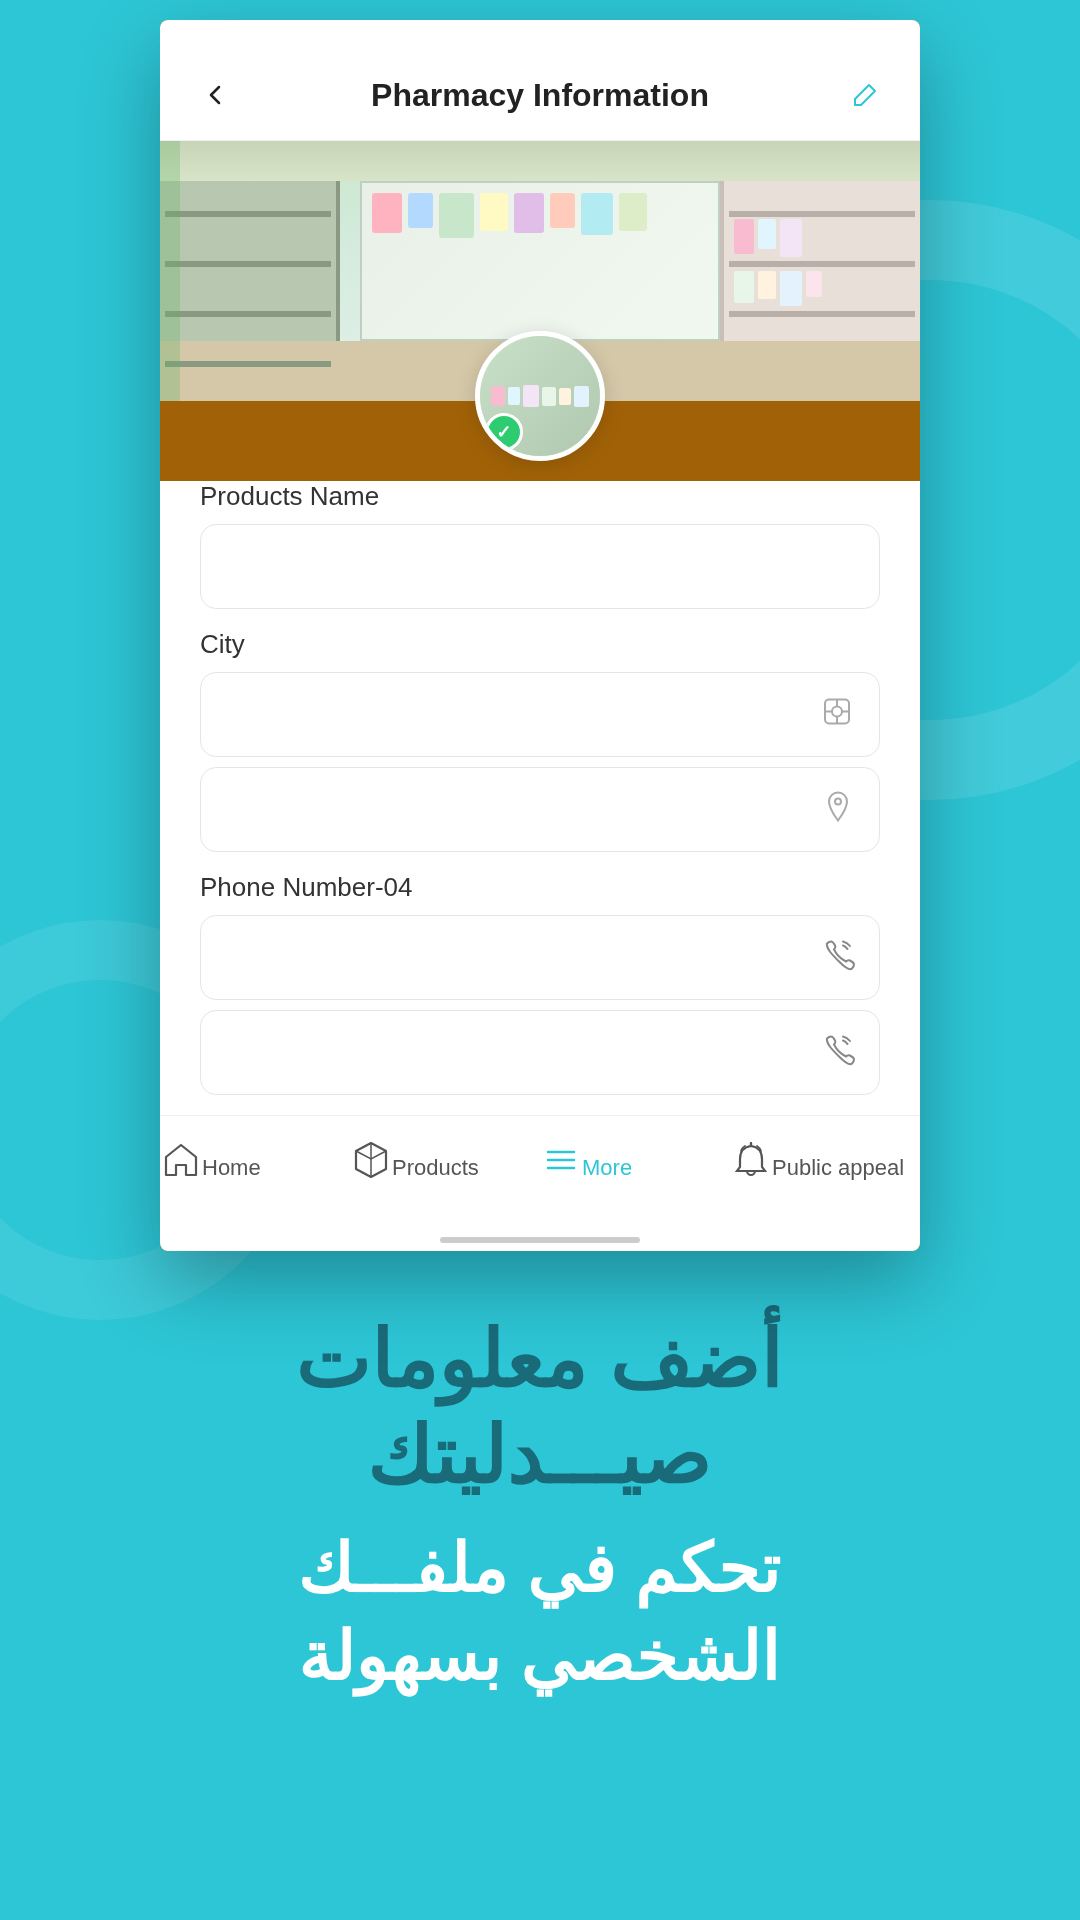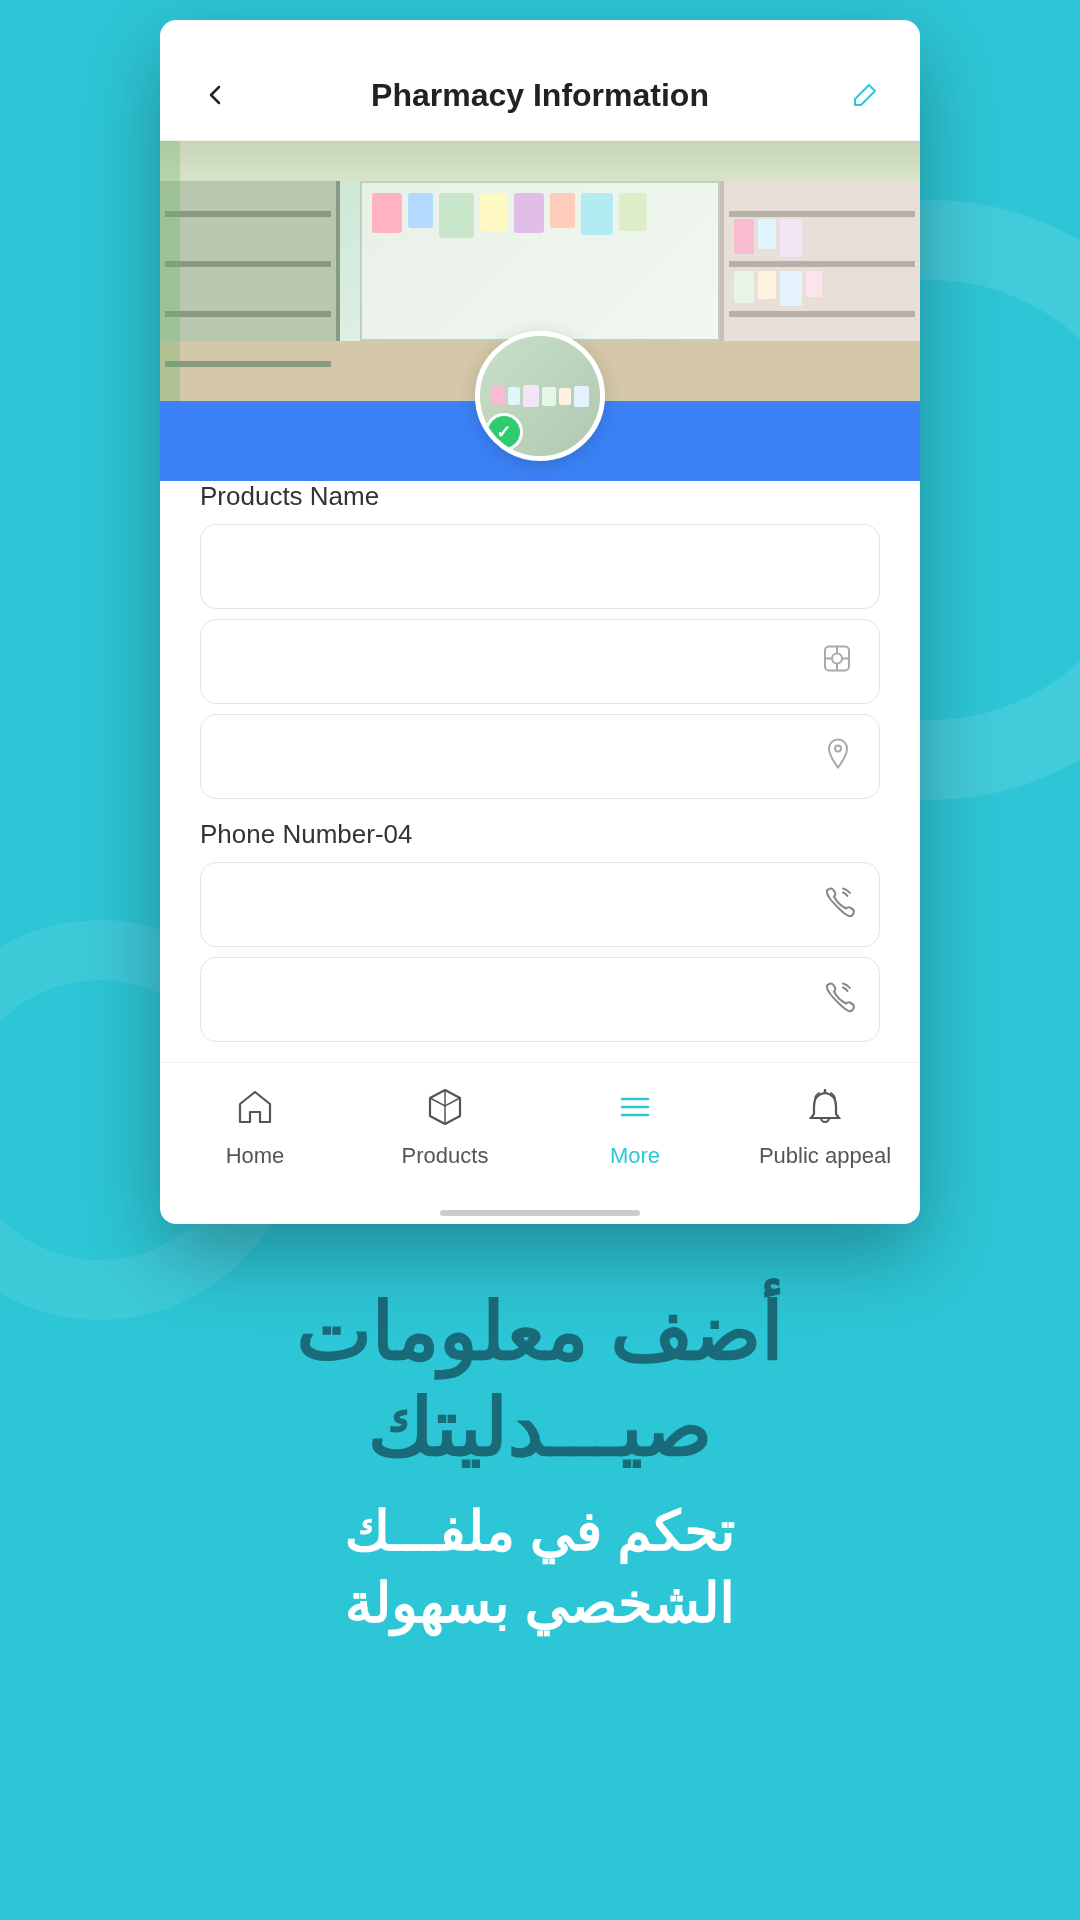--- a/index.html
+++ b/index.html
@@ -39,22 +39,22 @@
 
     
     .phone-wrapper {
       position: relative;
       margin: 0 auto;
       width: 760px;
       padding-top: 20px;
     }
 
     .phone-shell {
-      background: #3b82f6;
-      border-radius: 16px;
+      background: #a16207;
+      border-radius: 8px;
       overflow: hidden;
       box-shadow: 0 30px 80px rgba(0,0,0,0.3);
       position: relative;
     }
 
     
     .status-bar {
       background: white;
       height: 40px;
       display: flex;
@@ -180,21 +180,20 @@
     
     .bottom-nav {
       background: white;
       border-top: 1px solid #f0f0f0;
       display: flex;
       padding: 15px 0 25px;
     }
     .nav-item {
       flex: 1;
       display: flex;
-      flex-direction: column;
       align-items: center;
       cursor: pointer;
       padding: 8px 0;
     }
     .nav-item-icon {
       font-size: 36px;
       margin-bottom: 6px;
       color: #555;
     }
     .nav-item-label {
@@ -227,21 +226,21 @@
     }
     .arabic-text-1 {
       font-size: 80px;
       font-weight: 900;
       color: #1a6b7a;
       line-height: 1.2;
       direction: rtl;
       margin-bottom: 20px;
     }
     .arabic-text-2 {
-      font-size: 55px;
+      font-size: 68px;
       font-weight: 800;
       color: white;
       line-height: 1.3;
       direction: rtl;
     }
 
     
     .pharmacy-bg {
       width: 100%;
       height: 100%;
@@ -346,20 +345,21 @@
       </div>
     </div>
 
     <div class="form-content">
 
       <div class="field-label">Products Name</div>
       <div class="input-wrapper">
         <input class="form-input" type="text" style="">
       </div>
 
+      <div class="field-label">City</div>
       <div class="input-wrapper">
         <input class="form-input" type="text" style="">
         <span class="input-icon">
           <svg width="36" height="36" viewBox="0 0 36 36" fill="none">
             <rect x="6" y="6" width="24" height="24" rx="4" stroke="#aaa" stroke-width="2"></rect>
             <circle cx="18" cy="18" r="5" stroke="#aaa" stroke-width="2"></circle>
             <line x1="18" y1="6" x2="18" y2="13" stroke="#aaa" stroke-width="2"></line>
             <line x1="18" y1="23" x2="18" y2="30" stroke="#aaa" stroke-width="2"></line>
             <line x1="6" y1="18" x2="13" y2="18" stroke="#aaa" stroke-width="2"></line>
             <line x1="23" y1="18" x2="30" y2="18" stroke="#aaa" stroke-width="2"></line>

